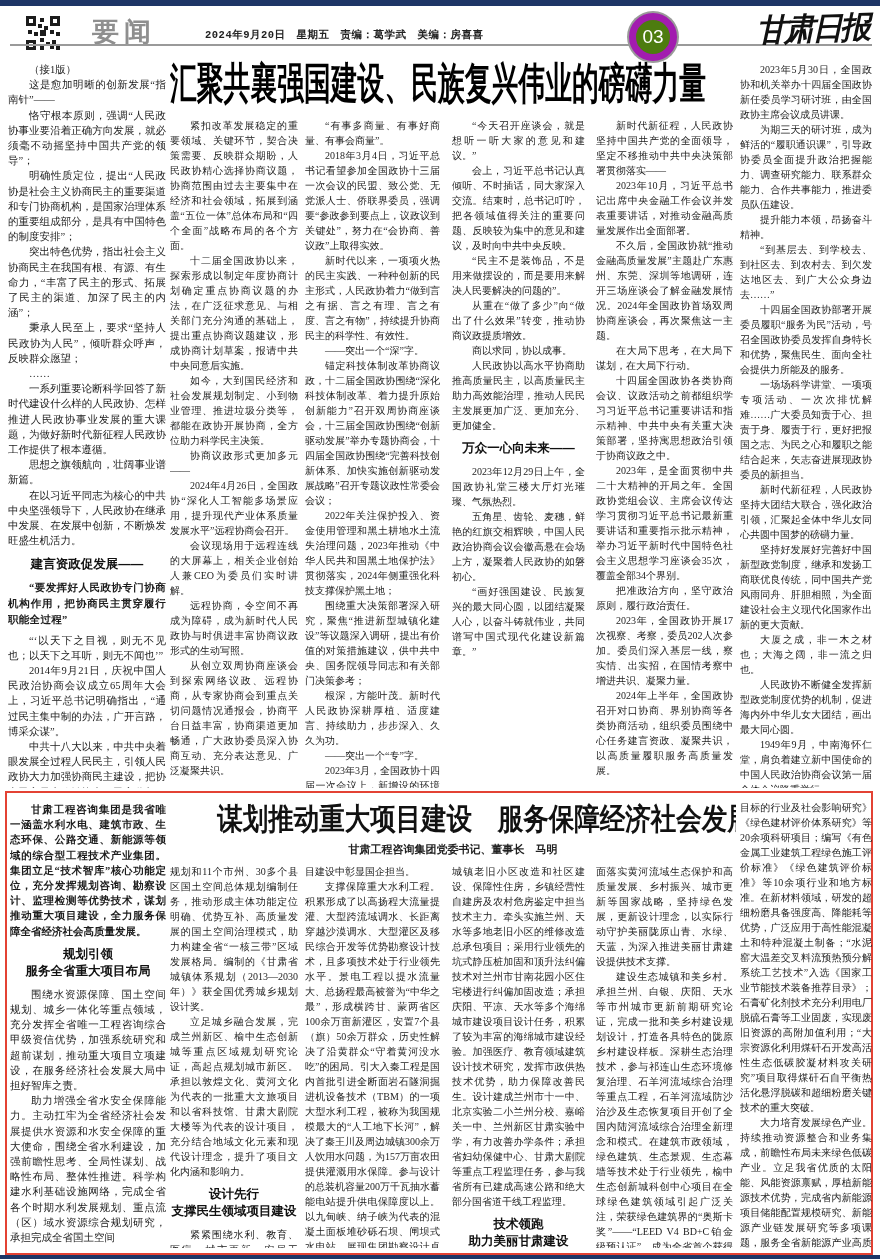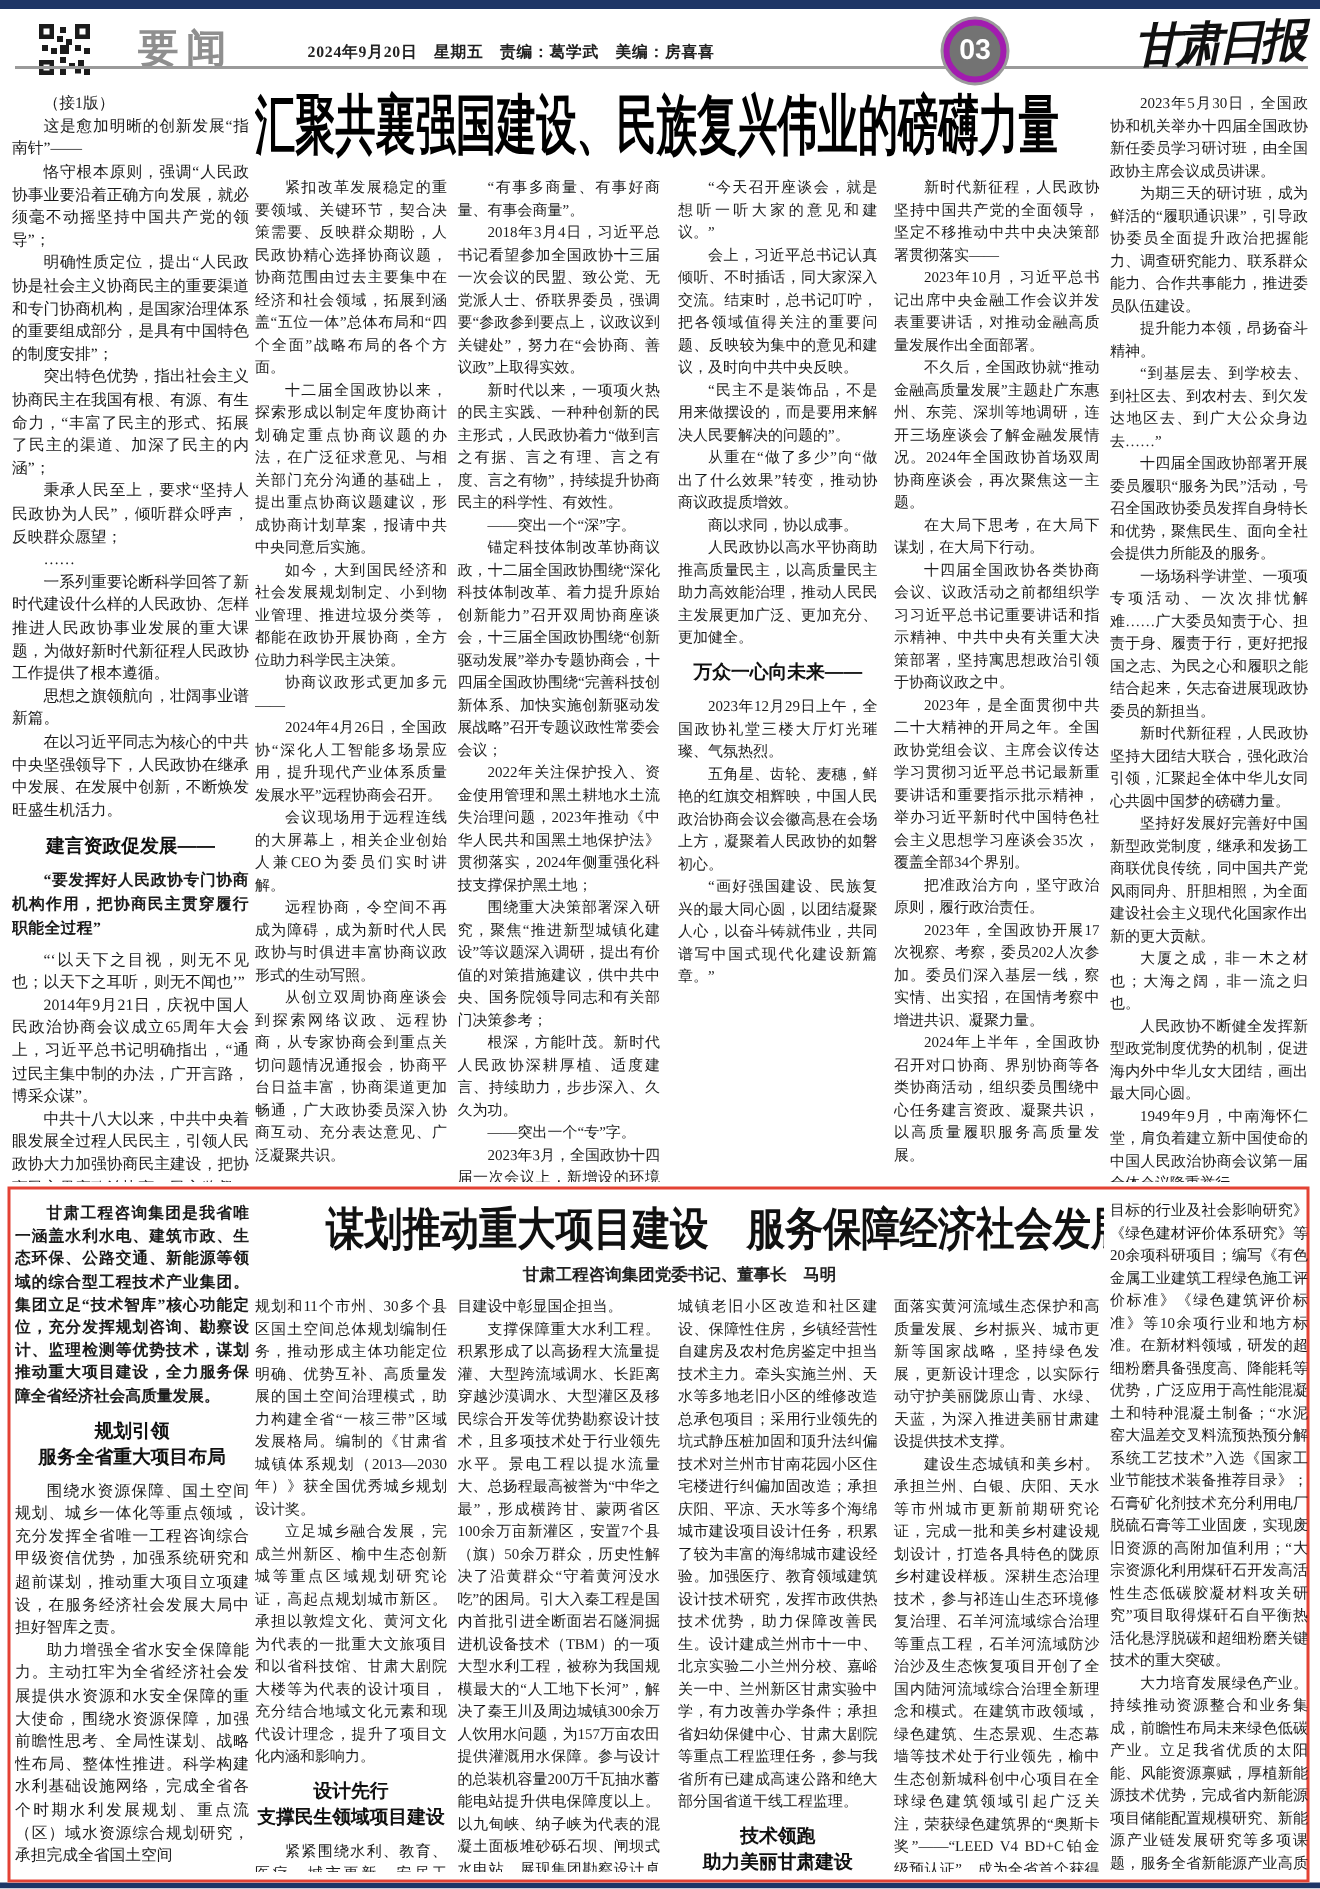--- a/index.html
+++ b/index.html
@@ -12,27 +12,27 @@
   .bottombar{position:absolute;left:0;top:1255px;width:880px;height:4px;background:#1e3566;}
 
   
   .qr{position:absolute;left:26px;top:16px;width:34px;height:34px;}
   .section-name{
     position:absolute;left:92px;top:14px;font-family:"Liberation Sans",sans-serif;
     font-size:27px;font-weight:bold;color:#8f8f8f;letter-spacing:5px;
   }
   .date-line{
     position:absolute;left:205px;top:28px;font-size:10.5px;font-weight:bold;color:#222;
-    font-family:Liberation Serif, serif;letter-spacing:.5px;
+    font-family:Liberation Mono, monospace;letter-spacing:.5px;
   }
   .header-rule{position:absolute;left:10px;top:44px;width:862px;height:2px;background:#9a9a9a;}
   .page-circle{
     position:absolute;left:629px;top:13px;width:34px;height:34px;border-radius:50%;
-    background:#737373;border:4px solid #a21caf;box-shadow:0 0 0 2px #9a9a9a;
-    color:#fff;font-family:"Liberation Sans",sans-serif;font-weight:bold;font-size:19px;
+    background:#4d7c0f;border:7px solid #a21caf;box-shadow:0 0 0 2px #9a9a9a;
+    color:#fff;font-family:"Liberation Sans",sans-serif;font-weight:normal;font-size:19px;
     display:flex;align-items:center;justify-content:center;z-index:3;
   }
   .masthead{
     position:absolute;left:756px;top:8px;width:120px;font-family:"DejaVu Serif",serif;
     font-size:31px;font-weight:bold;font-style:italic;color:#111;letter-spacing:-3px;
     transform:rotate(-2deg);white-space:nowrap;
   }
 
   
   .col{position:absolute;overflow:hidden;text-align:justify;font-size:10px;line-height:15px;}
@@ -190,21 +190,21 @@
 <div class="bottom-headline">
   <span>谋划推动重大项目建设　服务保障经济社会发展</span>
 </div>
 <div class="byline">甘肃工程咨询集团党委书记、董事长　马明</div>
 
 <div class="col leftcol" style="left:10px;top:802px;width:156px;height:446px;">
     <p class="para lead">甘肃工程咨询集团是我省唯一涵盖水利水电、建筑市政、生态环保、公路交通、新能源等领域的综合型工程技术产业集团。集团立足“技术智库”核心功能定位，充分发挥规划咨询、勘察设计、监理检测等优势技术，谋划推动重大项目建设，全力服务保障全省经济社会高质量发展。</p>
     <p class="para subhead">规划引领
 服务全省重大项目布局</p>
     <p class="para body">围绕水资源保障、国土空间规划、城乡一体化等重点领域，充分发挥全省唯一工程咨询综合甲级资信优势，加强系统研究和超前谋划，推动重大项目立项建设，在服务经济社会发展大局中担好智库之责。</p>
-    <p class="para body">助力增强全省水安全保障能力。主动扛牢为全省经济社会发展提供水资源和水安全保障的重大使命，围绕水资源保障，加强前瞻性思考、全局性谋划、战略性布局、整体性推进。科学构建水利基础设施网络，完成全省各个时期水利发展规划、重点流（区）域水资源综合规划研究，承担完成全省国土空间</p>
+    <p class="para body">助力增强全省水安全保障能力。主动扛牢为全省经济社会发展提供水资源和水安全保障的重大使命，围绕全省水利建设，加强前瞻性思考、全局性谋划、战略性布局、整体性推进。科学构建水利基础设施网络，完成全省各个时期水利发展规划、重点流（区）域水资源综合规划研究，承担完成全省国土空间</p>
   </div>
 <div class="col" style="left:170px;top:864px;width:128px;height:384px;">
     <p class="para noindent">规划和11个市州、30多个县区国土空间总体规划编制任务，推动形成主体功能定位明确、优势互补、高质量发展的国土空间治理模式，助力构建全省“一核三带”区域发展格局。编制的《甘肃省城镇体系规划（2013—2030年）》获全国优秀城乡规划设计奖。</p>
     <p class="para body">立足城乡融合发展，完成兰州新区、榆中生态创新城等重点区域规划研究论证，高起点规划城市新区。承担以敦煌文化、黄河文化为代表的一批重大文旅项目和以省科技馆、甘肃大剧院大楼等为代表的设计项目，充分结合地域文化元素和现代设计理念，提升了项目文化内涵和影响力。</p>
     <p class="para subhead">设计先行
 支撑民生领域项目建设</p>
     <p class="para body">紧紧围绕水利、教育、医疗、城市更新、安居工程、市政供热、城市治理等涉及民生的重大项目建设，发挥勘察、规划、设计技术支撑作用，在保障民生项</p>
   </div>
 <div class="col" style="left:305px;top:864px;width:135px;height:384px;">
     <p class="para noindent">目建设中彰显国企担当。</p>

